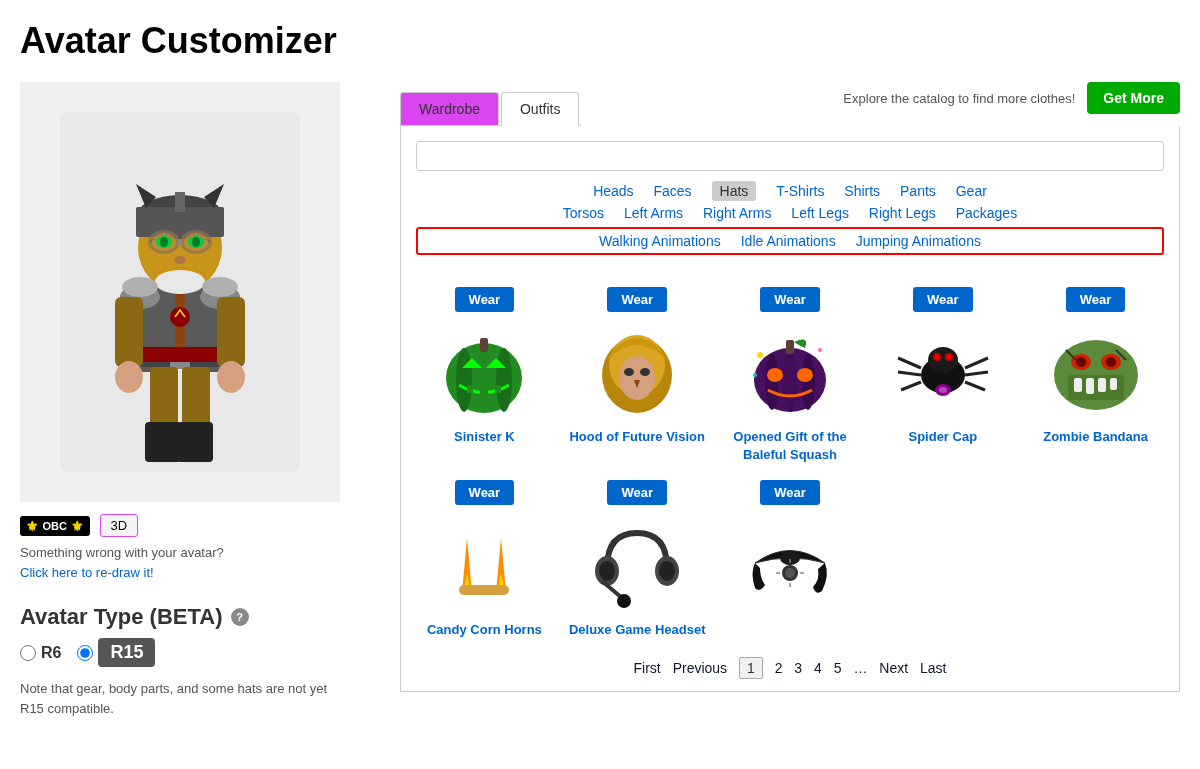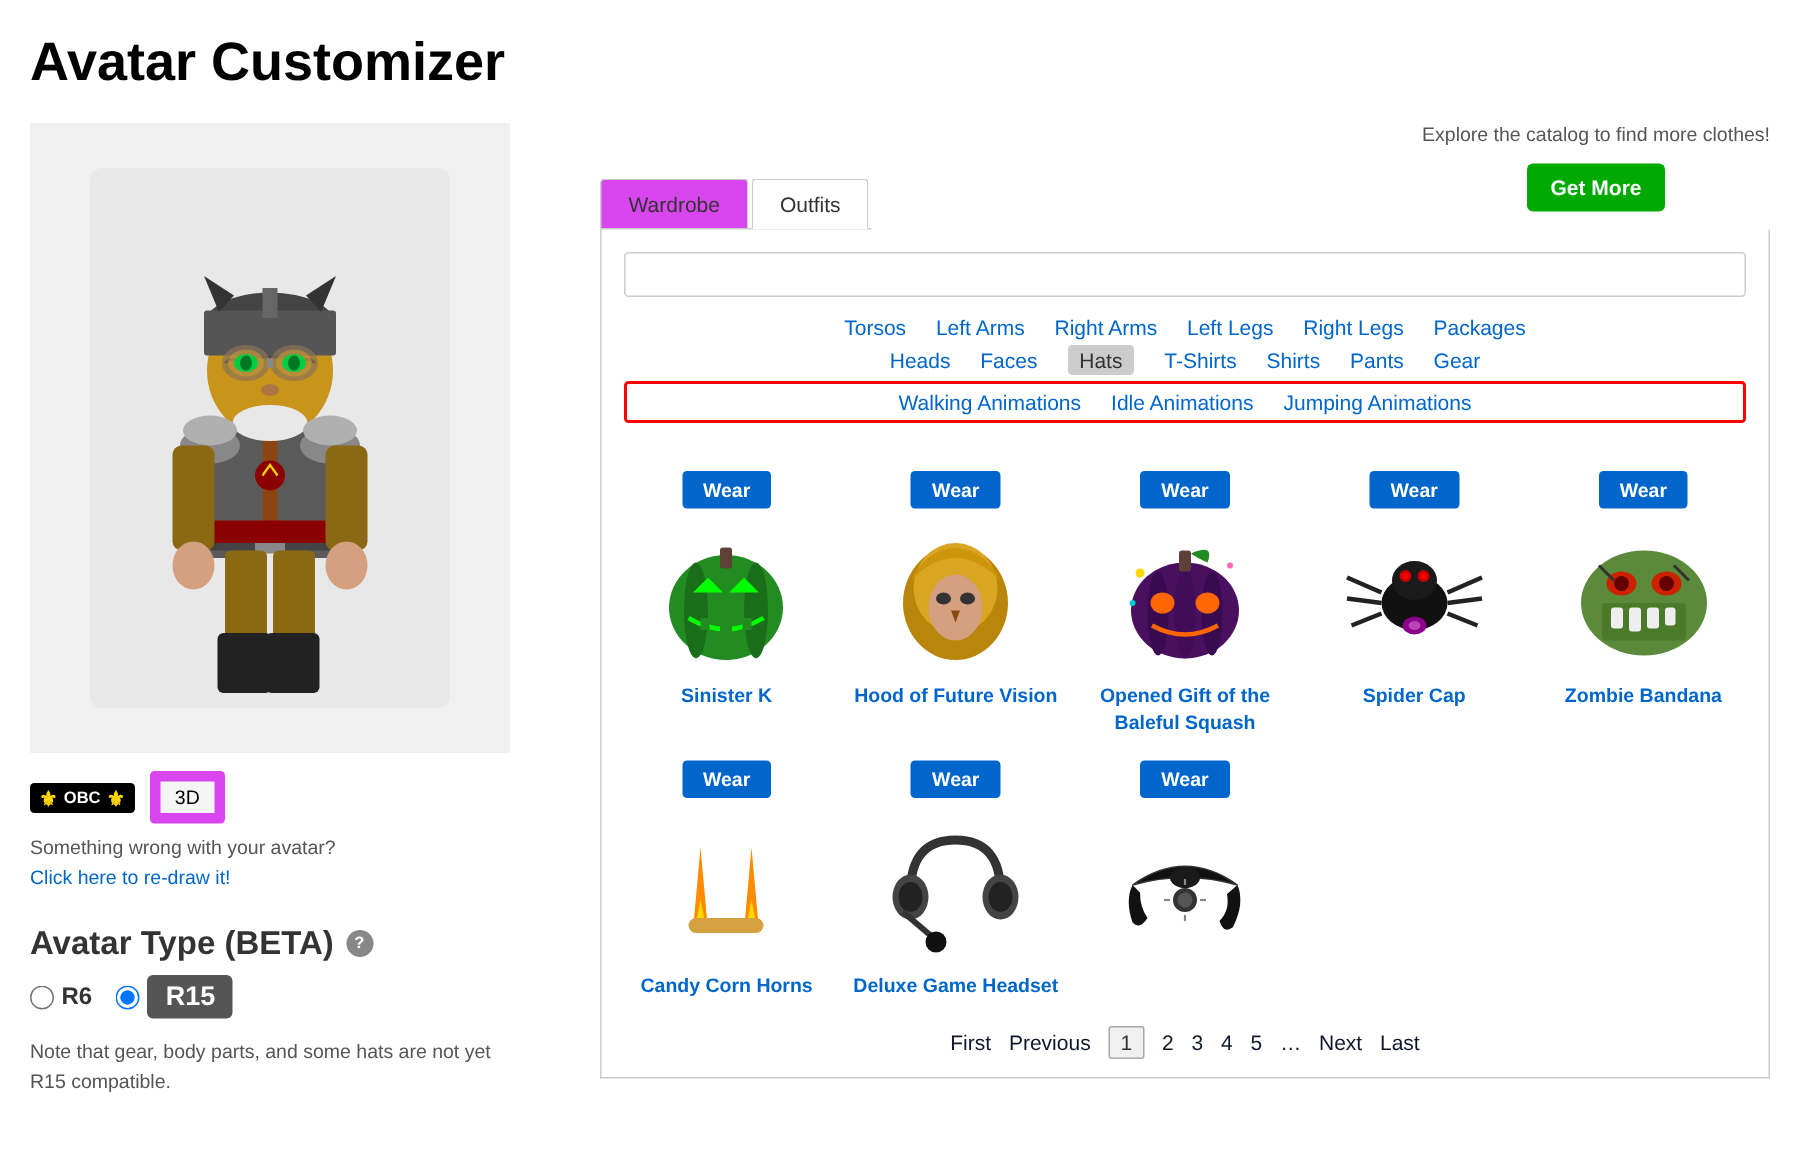--- a/index.html
+++ b/index.html
@@ -37,21 +37,21 @@
       padding: 2px 6px;
       border-radius: 3px;
       display: flex;
       align-items: center;
       gap: 4px;
     }
     
     .obc-badge .wing { color: #ffd700; font-size: 14px; }
     
     .btn-3d {
-      border: 7px solid #d946ef;
+      border: 1px solid #d946ef;
       background: #f5f5f5;
       padding: 3px 10px;
       font-size: 13px;
       cursor: pointer;
       border-radius: 3px;
     }
     
     .wrong-avatar-text { font-size: 13px; color: #555; margin-bottom: 4px; }
     
     .redraw-link { color: #0066cc; text-decoration: none; font-size: 13px; cursor: pointer; }
@@ -110,21 +110,21 @@
       background: #fff;
       border-bottom: 1px solid #fff;
       margin-bottom: -1px;
       z-index: 1;
       position: relative;
     }
     
     .tab-content { border: 1px solid #ccc; border-top: none; padding: 15px; }
     
     
-    .catalog-header { display: flex; justify-content: flex-end; align-items: center; gap: 12px; margin-bottom: 12px; flex-direction: column; }
+    .catalog-header { display: flex; justify-content: flex-end; align-items: center; gap: 12px; margin-bottom: 12px; }
     
     .catalog-text { font-size: 13px; color: #555; text-align: right; }
     
     .btn-get-more {
       background: #00aa00;
       color: #fff;
       border: none;
       padding: 8px 16px;
       font-size: 14px;
       font-weight: bold;
@@ -374,37 +374,37 @@
           <button class="btn-get-more">Get More</button>
         </div>
       </div>
 
       <div class="tab-content">
 
         <div class="search-bar">
           <input type="text" class="search-input" placeholder="" style="">
         </div>
 
-        <div class="category-nav row2">
-          <a>Torsos</a>
-          <a>Left Arms</a>
-          <a>Right Arms</a>
-          <a>Left Legs</a>
-          <a>Right Legs</a>
-          <a>Packages</a>
-        </div>
-
         <div class="category-nav">
           <a>Heads</a>
           <a>Faces</a>
           <a class="active">Hats</a>
           <a>T-Shirts</a>
           <a>Shirts</a>
           <a>Pants</a>
           <a>Gear</a>
+        </div>
+
+        <div class="category-nav row2">
+          <a>Torsos</a>
+          <a>Left Arms</a>
+          <a>Right Arms</a>
+          <a>Left Legs</a>
+          <a>Right Legs</a>
+          <a>Packages</a>
         </div>
 
         <div style="text-align: center; margin-bottom: 16px;">
           <div class="animation-nav" style="display: inline-flex;">
             <a>Walking Animations</a>
             <a>Idle Animations</a>
             <a>Jumping Animations</a>
           </div>
         </div>
 

